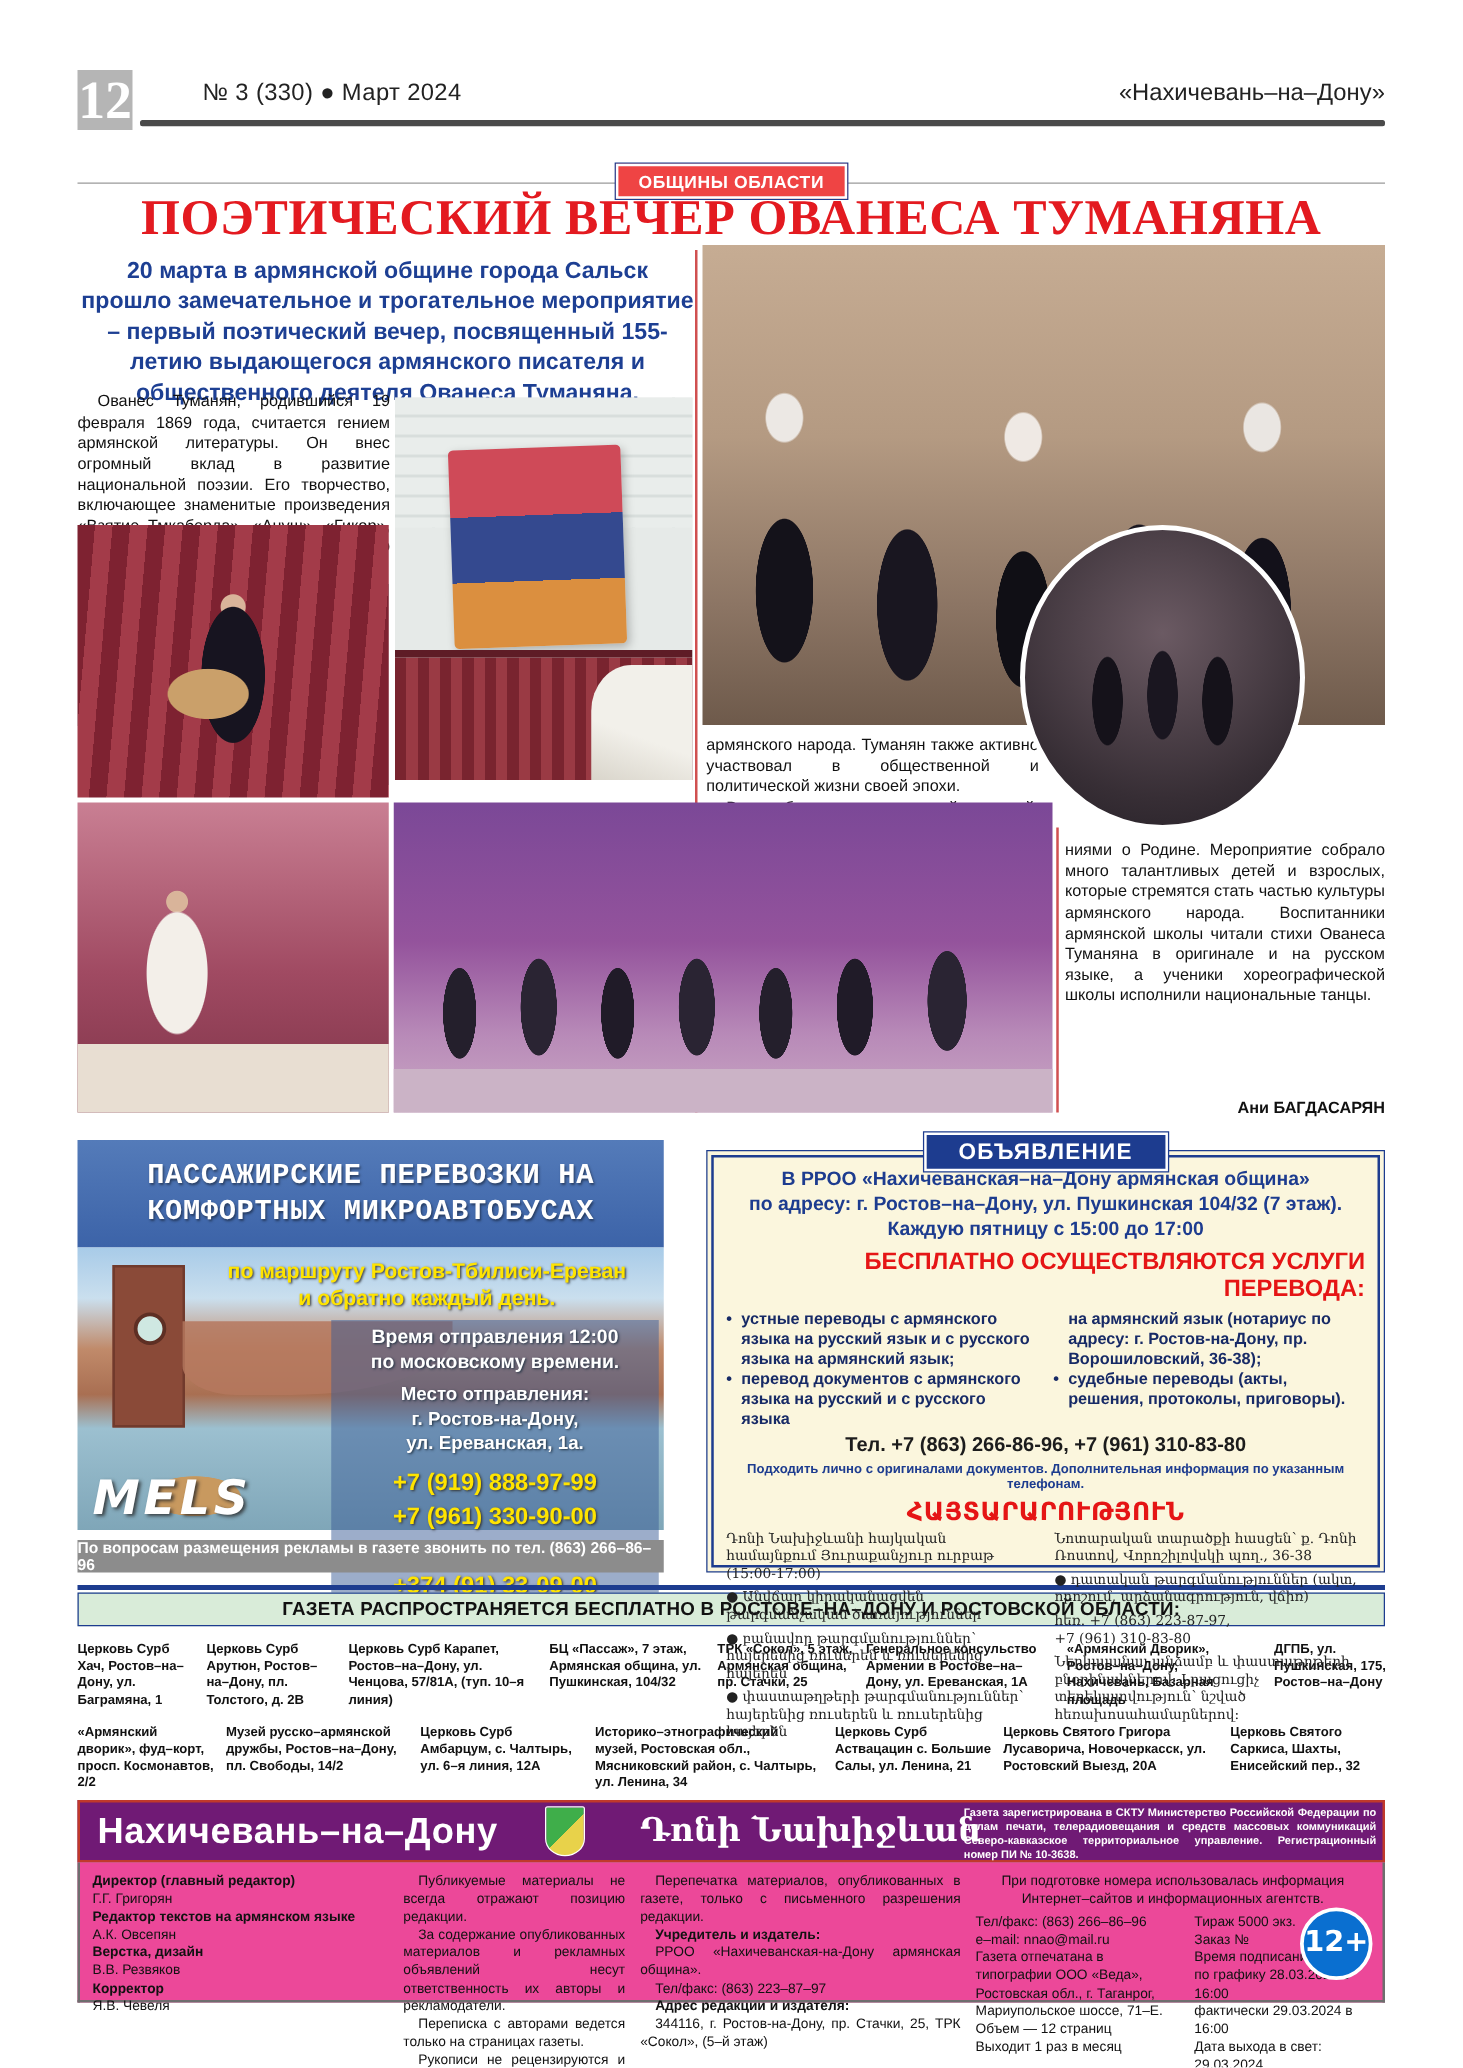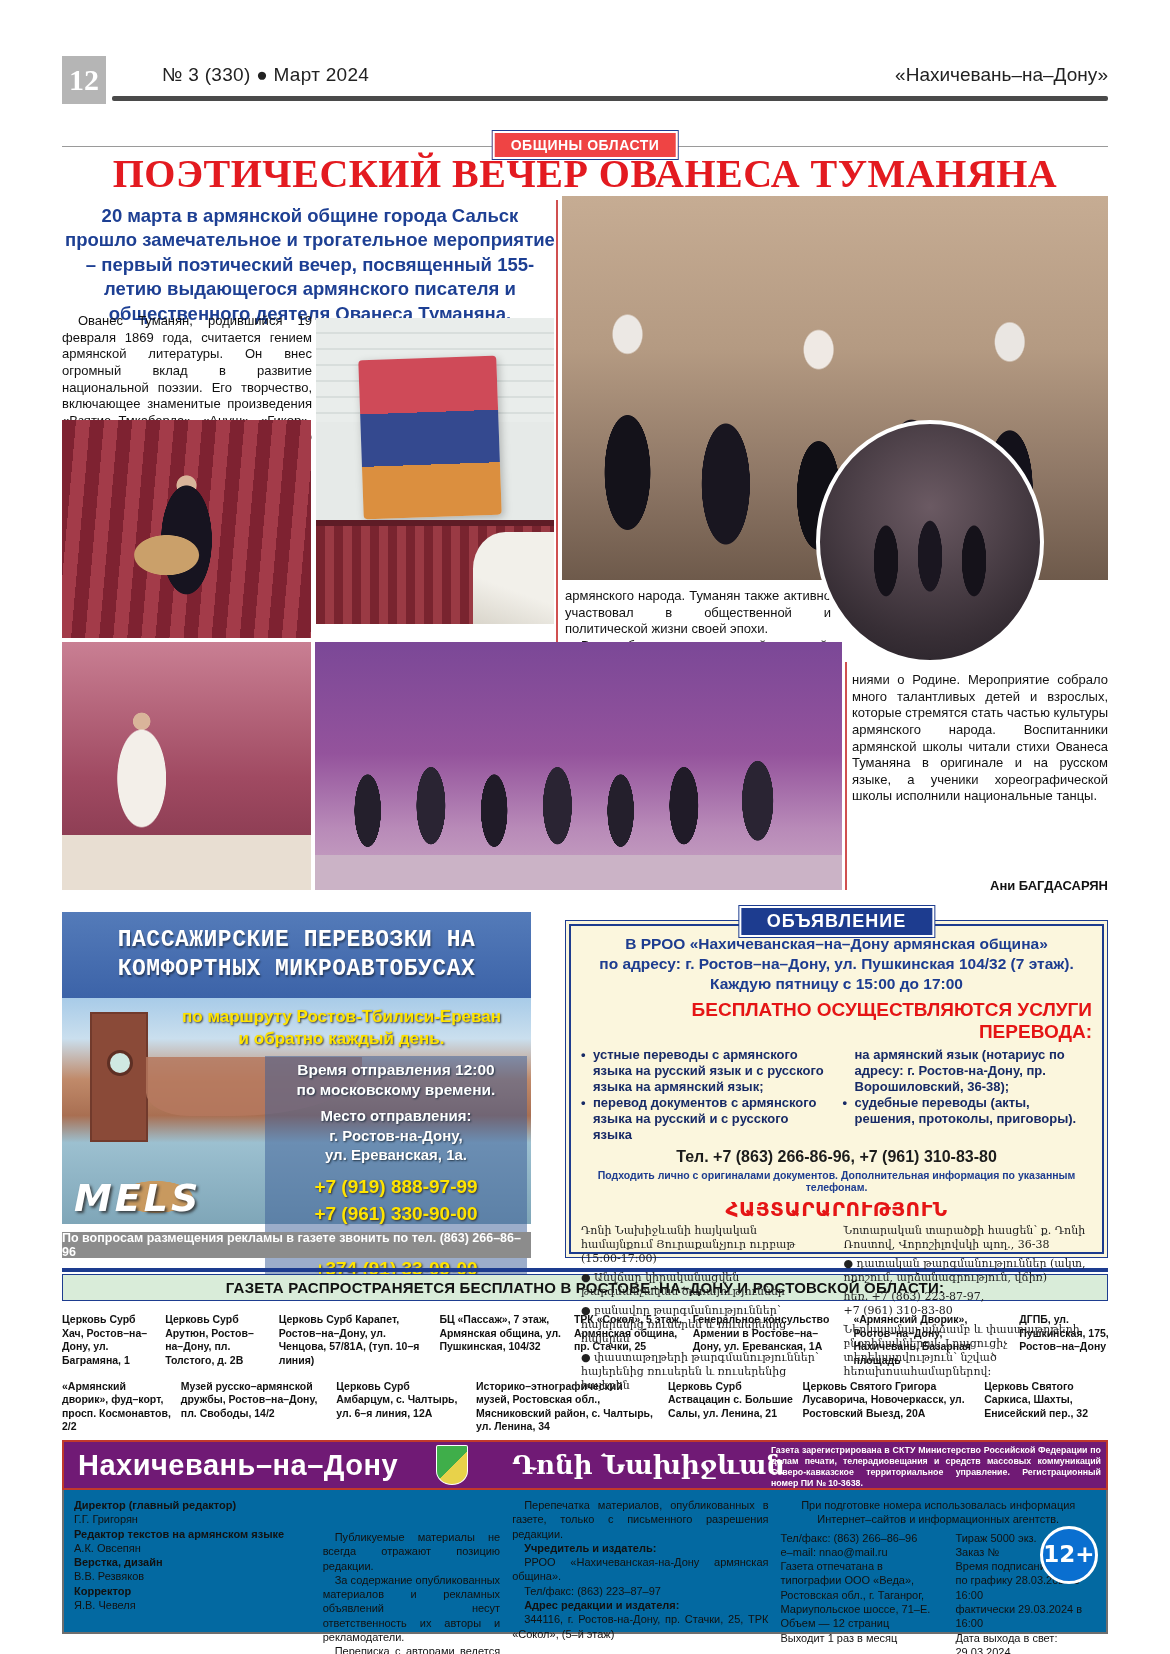--- a/index.html
+++ b/index.html
@@ -4,21 +4,21 @@
 <style>
   * { margin:0; padding:0; box-sizing:border-box; }
   html,body { background:#ffffff; }
   body { width:1170px; height:1654px; font-family:"Liberation Sans", sans-serif; color:#111; }
   #page { position:relative; width:1170px; height:1654px; background:#fff; overflow:hidden; }
   .abs { position:absolute; }
   .pl { white-space:pre-line; }
 
   
   .pagenum { left:62px; top:56px; width:44px; height:48px; background:#b5b5b5; color:#fff;
-             font-size:30px; font-weight:bold; display:flex; align-items:center; justify-content:center;
+             font-size:43px; font-weight:bold; display:flex; align-items:center; justify-content:center;
              font-family:"Liberation Serif", serif; }
   .issue { left:162px; top:64px; font-size:19px; color:#222; letter-spacing:.3px; }
   .masthead-top { right:62px; top:64px; font-size:19px; color:#222; text-align:right; left:auto; }
   .header-rule { left:112px; top:96px; width:996px; height:5px; background:#4a4a4a; border-radius:2px; }
   .section-line { left:62px; top:146px; width:1046px; height:1px; background:#9a9a9a; }
   .section-badge { left:50%; top:131px; transform:translateX(-50%); background:#ef4444; color:#fff;
                    font-size:14px; font-weight:bold; padding:4px 16px; letter-spacing:.5px;
                    border:2px solid #fff; box-shadow:0 0 0 1px #1d3c8f; }
 
   
@@ -169,24 +169,24 @@
   .foot-banner { height:50px; background:#701a75; border:2px solid #c0392b; position:relative;
                  display:flex; align-items:center; }
   .foot-name { color:#fff; font-size:29px; font-weight:bold; margin-left:14px; letter-spacing:.5px; }
   .coat { width:32px; height:40px; margin-left:38px;
           background:linear-gradient(135deg,#3fae4a 0 52%,#e8d24a 52% 100%);
           border:1.5px solid #fff; border-radius:2px 2px 50% 50% / 2px 2px 35% 35%; }
   .foot-name-arm { color:#fff; font-family:"DejaVu Serif", serif; font-size:26px; font-weight:bold;
                    margin-left:44px; }
   .foot-reg { position:absolute; right:5px; top:3px; width:330px; color:#fff; font-size:8.8px;
               font-weight:bold; line-height:1.25; text-align:justify; }
-  .foot-info { background:#0369a1; border:2px solid #6e6e6e; border-top:none; height:144px;
+  .foot-info { background:#ec4899; border:2px solid #6e6e6e; border-top:none; height:112px;
                display:flex; gap:12px; padding:8px 10px; position:relative; font-size:11px;
                line-height:1.3; }
-  .fcol1 { width:24%; } .fcol2 { width:18%; text-align:justify;margin-top:32px; }
+  .fcol1 { width:24%; } .fcol2 { width:18%; text-align:justify; }
   .fcol3 { width:26%; text-align:justify; } .fcol45 { width:32%; }
   .fb { font-weight:bold; }
   .fcol2 p, .fcol3 p { text-indent:12px; }
   .fcol45-head { text-align:center; margin-bottom:4px; }
   .fcol45-cols { display:flex; gap:10px; }
   .fc45a { width:54%; } .fc45b { width:46%; }
   .badge-12 { position:absolute; right:8px; top:36px; width:58px; height:58px; border-radius:50%;
               background:#0a6fd0; border:3px solid #fff; color:#fff; font-weight:900; font-size:23px;
               display:flex; align-items:center; justify-content:center;
               font-family:"DejaVu Sans", sans-serif; }

